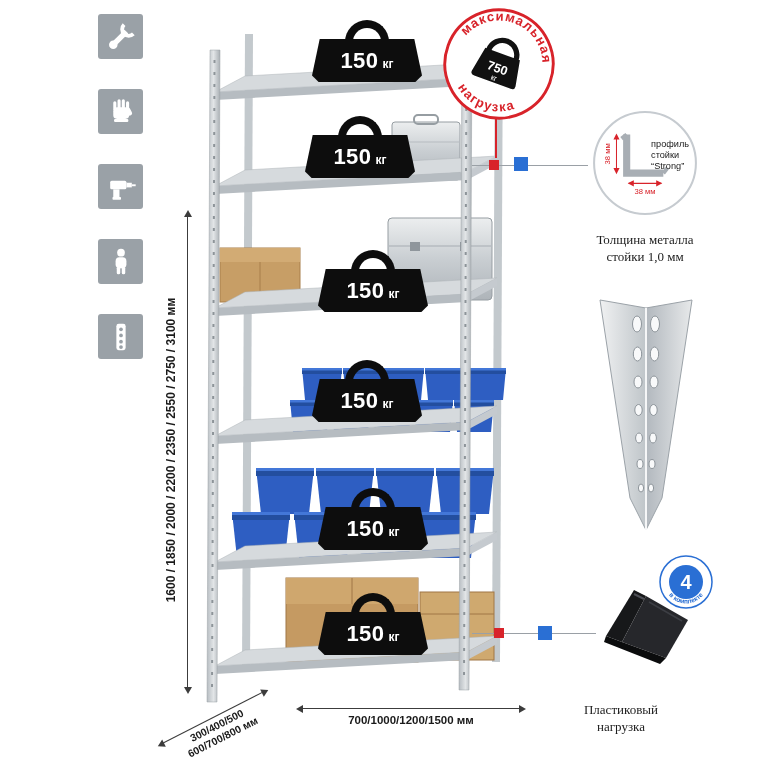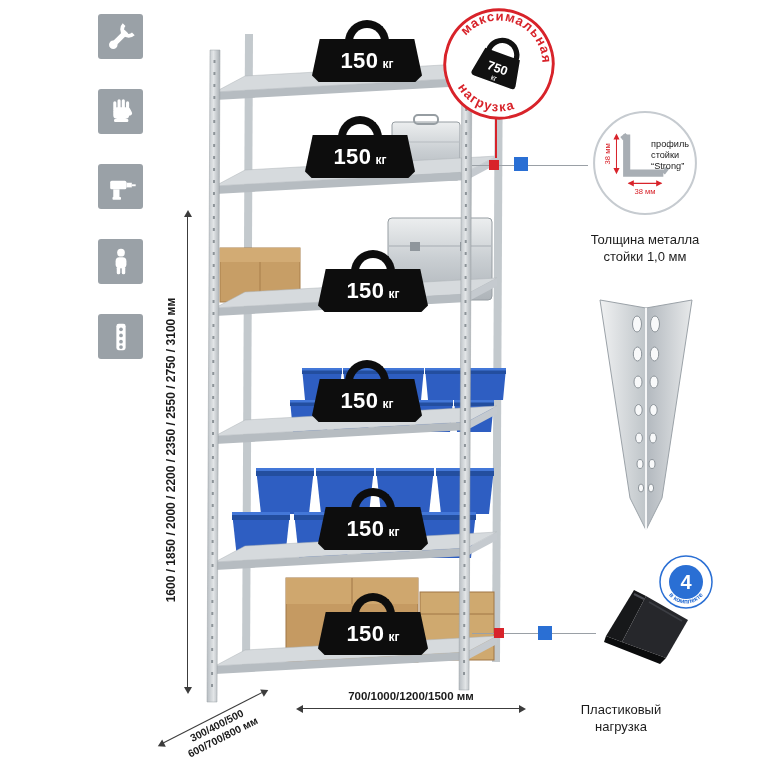--- a/index.html
+++ b/index.html
@@ -38,36 +38,36 @@
   .dim-v::after{content:"";position:absolute;bottom:-7px;left:-3.5px;
                 border:4px solid transparent;border-top:7px solid #3c3c3c;}
   .dim-h{position:relative;height:1px;background:#3c3c3c;}
   .dim-h::before{content:"";position:absolute;left:-7px;top:-3.5px;
                  border:4px solid transparent;border-right:7px solid #3c3c3c;}
   .dim-h::after{content:"";position:absolute;right:-7px;top:-3.5px;
                 border:4px solid transparent;border-left:7px solid #3c3c3c;}
   .dim-h.abs{position:absolute;}
   .h-label{position:absolute;left:-69px;top:443px;width:480px;text-align:center;
            transform:rotate(-90deg);font-size:12px;font-weight:bold;white-space:nowrap;}
-  .w-label{position:absolute;left:299px;top:690px;width:224px;text-align:center;
+  .w-label{position:absolute;left:299px;top:714px;width:224px;text-align:center;
            font-size:11.5px;font-weight:bold;}
   .depth-group{position:absolute;left:160px;top:744px;width:120px;
                transform:rotate(-27deg);transform-origin:left top;}
   .depth-group .dim-h{width:118px;margin-bottom:2px;}
   .depth-label{font-size:10.5px;font-weight:bold;text-align:center;line-height:1.2;width:118px;}
 
   
   .conn{position:absolute;height:1px;background:#9aa0a6;}
   .conn-v{position:absolute;width:2px;background:#d8232a;}
   .sq-red{position:absolute;width:10px;height:10px;background:#d8232a;z-index:7;}
   .sq-blue{position:absolute;width:14px;height:14px;background:#2a6fd4;z-index:7;}
 
   
   .profile-circle{position:absolute;left:590px;top:108px;width:110px;height:110px;}
-  .caption{position:absolute;font-size:13px;line-height:1.3;text-align:center;color:#1c1c1c;}
+  .caption{position:absolute;font-size:13px;line-height:1.3;text-align:center;color:#1c1c1c;font-family:Liberation Serif, serif;}
   .post-photo{position:absolute;left:586px;top:298px;width:120px;height:240px;}
   .foot-photo{position:absolute;left:594px;top:580px;width:105px;height:90px;}
   .badge4{position:absolute;left:658px;top:554px;width:56px;height:56px;z-index:8;}
   svg text{font-family:"Liberation Sans",sans-serif;}
 </style>
 </head>
 <body>
 
 <div class="stage">
 

